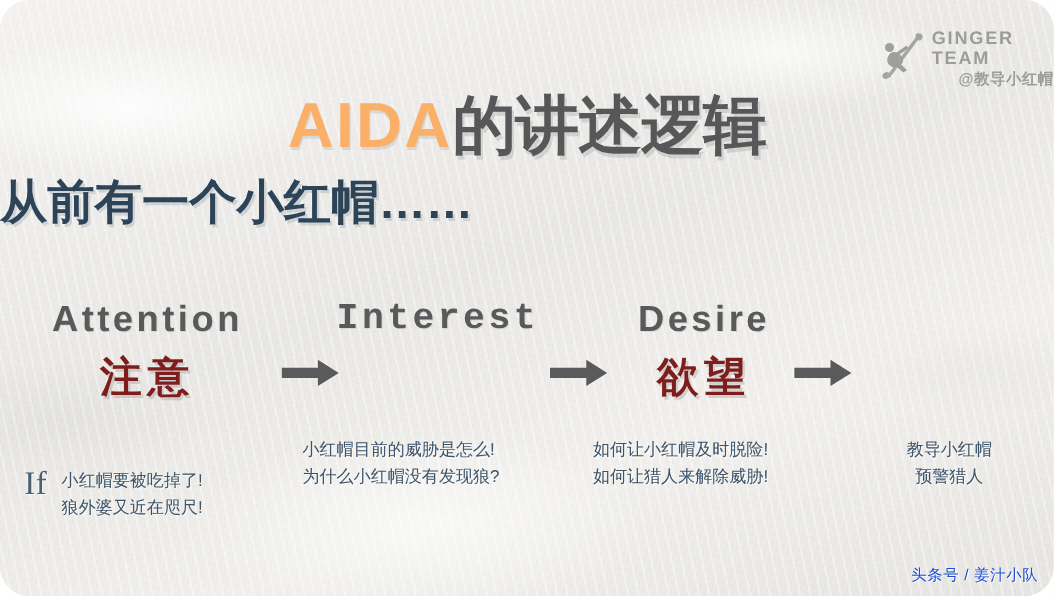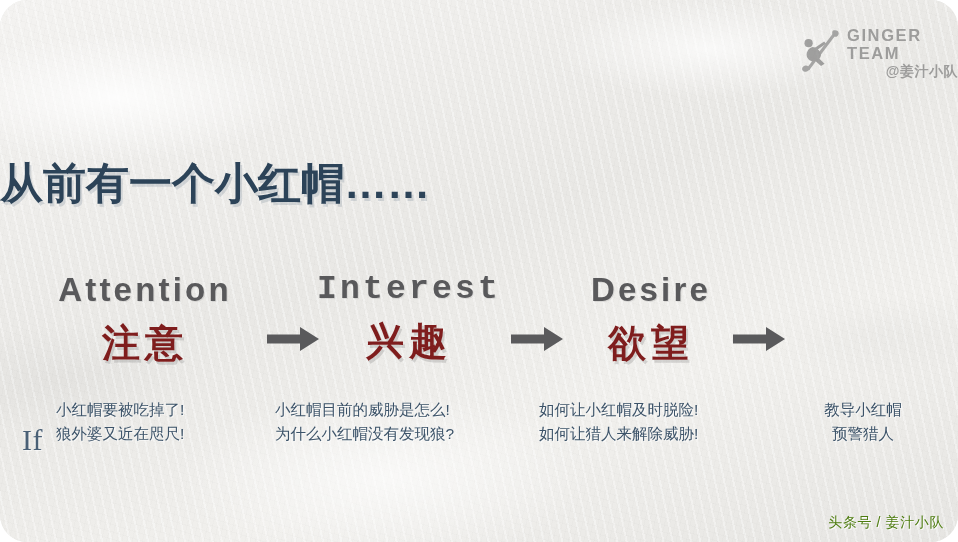--- a/index.html
+++ b/index.html
@@ -91,21 +91,21 @@
     position:absolute; top:155px; left:0; width:958px;
     text-align:left; white-space:nowrap;
     font-size:43px; font-weight:bold;
     color:#2c4358;
     letter-spacing:0px;
     text-shadow:2px 3px 0 rgba(90,110,130,.20);
   }
 
   
   #stages {
-    position:absolute; left:11px; top:272px; width:841px; height:110px;
+    position:absolute; left:0; top:272px; width:841px; height:110px;
   }
   .stage {
     position:absolute; top:0; text-align:center;
   }
   .stage-en {
     font-size:33px; font-weight:bold; color:#59595b;
     letter-spacing:3.2px; line-height:1.1;
     white-space:nowrap;
     text-shadow:1px 1px 0 rgba(130,130,130,.18);
   }
@@ -139,21 +139,21 @@
   .desc-if {
     position:absolute; left:0; top:18px;
     font-size:30px; color:#4a6076;
     font-family:"Liberation Serif", serif;
     letter-spacing:.5px;
   }
 
   
   #watermark {
     position:absolute; right:14px; bottom:10px;
-    font-size:14px; color:#4d7c0f;
+    font-size:14px; color:#1d4ed8;
     letter-spacing:.6px;
     text-shadow:1px 1px 0 rgba(255,255,255,.85);
   }
 </style>
 </head>
 <body>
 
 <div id="slide">
 
   <div id="paper-texture"></div>
@@ -173,43 +173,43 @@
       <path d="M12.6 17.0 C16.0 17.4 19.0 19.6 20.4 22.6 C21.4 24.8 21.0 27.2 19.4 28.8
                L24.6 33.8 L21.0 36.0 L15.4 31.0
                C13.0 31.8 10.2 31.2 8.4 29.2
                C6.2 26.8 6.0 23.0 7.8 20.4
                C9.0 18.6 10.6 17.3 12.6 17.0 Z" fill="#6f6f6f"></path>
 
       <path d="M13.8 18.6 L24.2 11.4 L26.0 13.8 L15.6 21.0 Z" fill="#6f6f6f"></path>
     </svg>
     <div id="logo-text">
       <div id="logo-name">GINGER TEAM</div>
-      <div id="logo-handle">@姜汁小队</div>
+      <div id="logo-handle">@教导小红帽</div>
     </div>
   </div>
 
+  <div id="title-main"><span id="title-aida">AIDA</span><span id="title-cn">的讲述逻辑</span></div>
 
   <div id="title-sub">从前有一个小红帽……</div>
 
   <div id="stages">
 
     <div class="stage" style="left:8px; width:252px;">
       <div class="stage-en">Attention</div>
       <div class="stage-cn">注意</div>
     </div>
 
     <div class="arrow" style="left:256px;">
       <svg viewBox="0 0 52 26">
         <path d="M0 8.4 H33 V1 L52 13 L33 25 V17.6 H0 Z" fill="#5a5a5c"></path>
       </svg>
     </div>
 
     <div class="stage" style="left:288px; width:220px;font-family:Liberation Mono, monospace;">
       <div class="stage-en">Interest</div>
-      <div class="stage-cn">兴趣</div>
     </div>
 
     <div class="arrow" style="left:500px;">
       <svg viewBox="0 0 52 26">
         <path d="M0 8.4 H33 V1 L52 13 L33 25 V17.6 H0 Z" fill="#5a5a5c"></path>
       </svg>
     </div>
 
     <div class="stage" style="left:540px; width:200px;">
       <div class="stage-en">Desire</div>
@@ -222,21 +222,21 @@
       </svg>
     </div>
 
 
   </div>
 
   <div id="descriptions">
 
     <div class="desc" style="left:22px;">
       <span class="desc-if">If</span>
-      <div class="desc-lines" style="padding-left:34px;">
+      <div class="desc-lines" style="padding-left:34px;margin-top:28px;">
         <span>小红帽要被吃掉了!</span>
         <span>狼外婆又近在咫尺!</span>
       </div>
     </div>
 
     <div class="desc" style="left:275px;">
       <div class="desc-lines">
         <span>小红帽目前的威胁是怎么!</span>
         <span>为什么小红帽没有发现狼?</span>
       </div>

